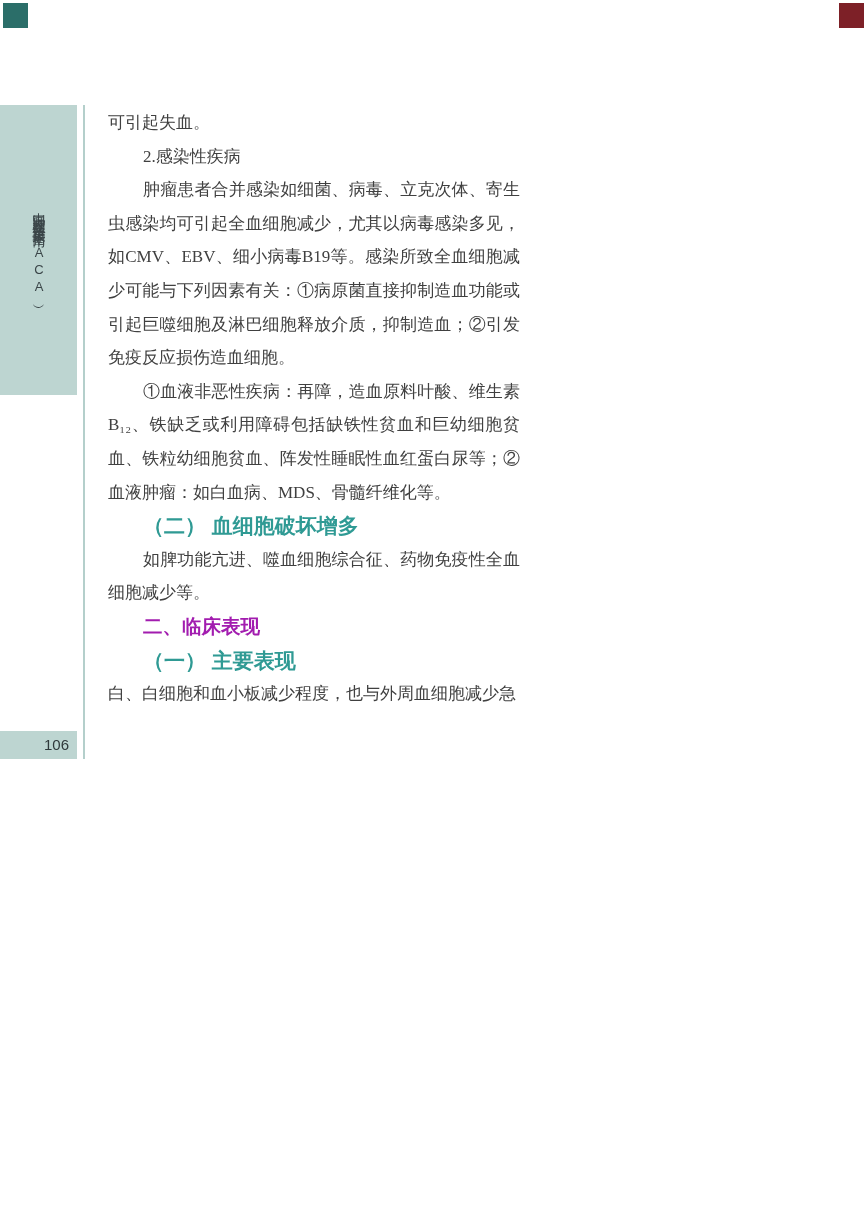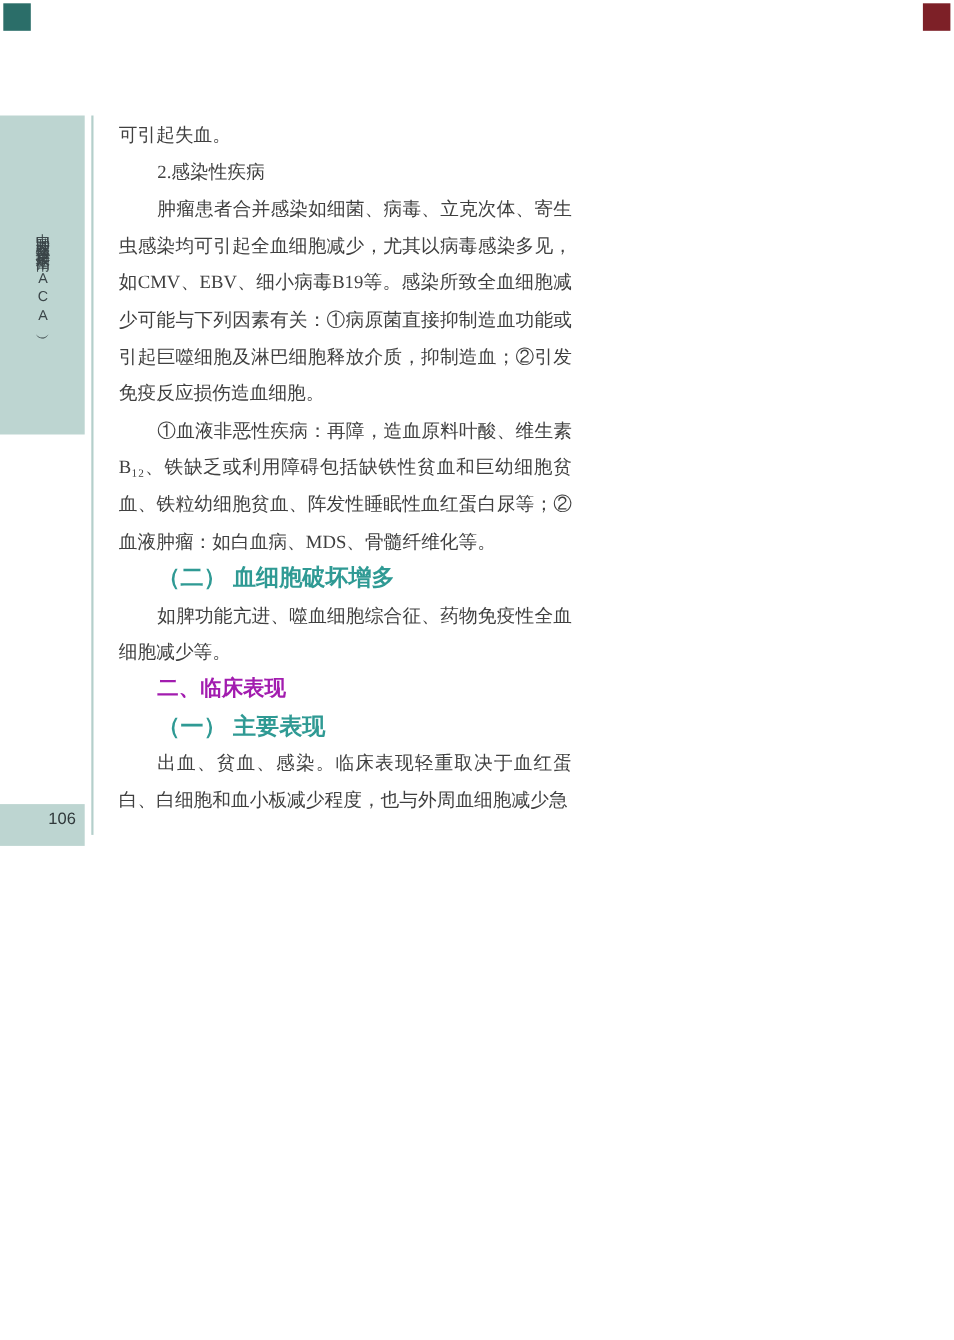--- a/index.html
+++ b/index.html
@@ -35,21 +35,21 @@
   }
   .divider {
     position: absolute;
     left: 83px; top: 105px;
     width: 2px; height: 654px;
     background: #b4cfcb;
   }
   .pagenum-badge {
     position: absolute;
     left: 0; top: 731px;
-    width: 77px; height: 38px;
+    width: 77px; height: 28px;
     background: #bdd5d1;
     box-sizing: border-box;
     padding-right: 8px;
     text-align: right;
     line-height: 28px;
     font-family: "Liberation Sans", "DejaVu Sans", sans-serif;
     font-size: 15px;
     color: #30393b;
   }
   .content-column {
@@ -106,15 +106,14 @@
     <div class="line">免疫反应损伤造血细胞。</div>
     <div class="line  fill indent">①血液非恶性疾病：再障，造血原料叶酸、维生素</div>
     <div class="line  fill">B₁₂、铁缺乏或利用障碍包括缺铁性贫血和巨幼细胞贫</div>
     <div class="line  fill">血、铁粒幼细胞贫血、阵发性睡眠性血红蛋白尿等；②</div>
     <div class="line">血液肿瘤：如白血病、MDS、骨髓纤维化等。</div>
     <div class="line sub-heading indent">（二） 血细胞破坏增多</div>
     <div class="line  fill indent">如脾功能亢进、噬血细胞综合征、药物免疫性全血</div>
     <div class="line">细胞减少等。</div>
     <div class="line section-heading indent">二、临床表现</div>
     <div class="line sub-heading indent">（一） 主要表现</div>
-    <div class="line  fill indent">出血、贫血、感染。临床表现轻重取决于血红蛋</div>
     <div class="line">白、白细胞和血小板减少程度，也与外周血细胞减少急</div>
   </div>
 
 </body></html>

